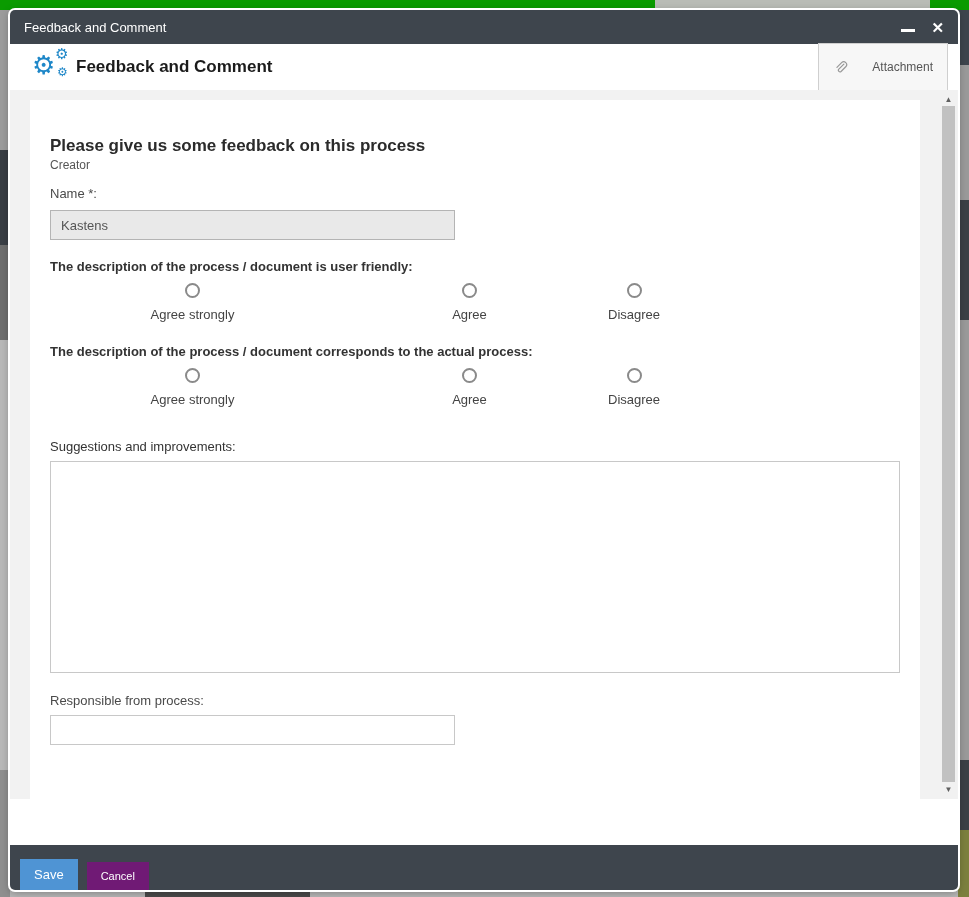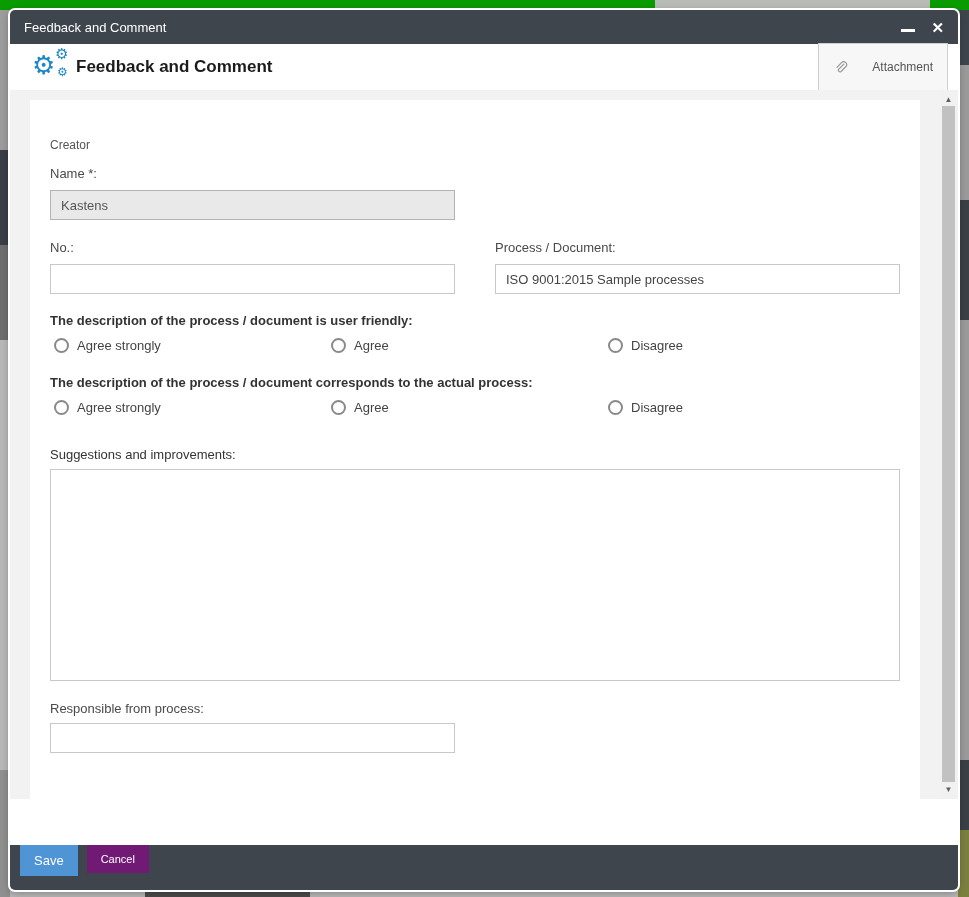--- a/index.html
+++ b/index.html
@@ -56,41 +56,41 @@
   .field-col { width:405px; }
   .mt-13 { margin-top:13px; } .mt-20 { margin-top:20px; }
   .field-label { font-size:13px; color:#4a4a4a; line-height:16px; margin-bottom:8px; display:block; }
   .tb { width:100%; height:30px; border:1px solid #c8c8c8; background:#fff; color:#444;
         font-size:13px; font-family:"Liberation Sans", sans-serif; padding:0 10px; }
   .tb:disabled, .tb.readonly { background:#e9e9e9; border-color:#b4b4b4; color:#555; }
 
   .question-label { font-size:13px; font-weight:bold; color:#333; line-height:17px; margin-top:18px; }
   .question-label.second { margin-top:20px; }
   .radio-row { display:flex; margin-top:8px; padding-left:4px; }
-  .radio-opt { display:flex; align-items:center; gap:8px; width:277px; }
+  .radio-opt { display:flex; align-items:center; gap:8px; width:277px;flex-direction:column; }
   .radio-opt:last-child { width:auto; }
   .radio-opt input[type=radio] { appearance:none; -webkit-appearance:none; width:15px; height:15px;
         border:2px solid #8a8a8a; border-radius:50%; background:#fff; cursor:pointer; flex:0 0 auto; }
   .radio-label { font-size:13px; color:#444; line-height:17px; }
 
   .suggestions-label { font-size:13px; font-weight:normal; color:#333; line-height:17px; margin-top:30px; }
   .suggestions-area { width:100%; height:212px; border:1px solid #c8c8c8; background:#fff;
         margin-top:6px; resize:none; font-family:"Liberation Sans", sans-serif; font-size:13px; padding:8px 10px; }
   .responsible-label { font-size:13px; color:#4a4a4a; line-height:16px; margin-top:16px; }
   .responsible-input { width:405px; margin-top:6px; }
 
   
   .scrollbar { position:absolute; right:1px; top:0; width:17px; height:100%; background:#f1f1f1; }
   .scroll-arrow { position:absolute; left:0; width:17px; height:15px; color:#606060; font-size:8px;
                   display:flex; align-items:center; justify-content:center; cursor:pointer; }
   .scroll-arrow.up { top:2px; }
   .scroll-arrow.down { bottom:2px; }
   .scroll-thumb { position:absolute; left:2px; top:16px; width:13px; height:676px; background:#c1c1c1; cursor:pointer; }
 
-  .dialog-footer { height:45px; background:#3e454d; flex:0 0 auto; display:flex; align-items:flex-start;
+  .dialog-footer { height:45px; background:#3e454d; flex:0 0 auto; display:flex; align-items:flex-end;
                    padding-left:10px; gap:9px;margin-top:46px; }
   .save-btn { background:#4f94d4; color:#fff; border:none; font-size:13px; padding:8px 14px;
               cursor:pointer; font-family:"Liberation Sans", sans-serif; }
   .cancel-btn { background:#701a75; color:#fff; border:none; font-size:11px; padding:8px 14px;
                 cursor:pointer; font-family:"Liberation Sans", sans-serif; }
 </style>
 </head>
 <body>
 
 <div class="screen">
@@ -134,40 +134,31 @@
         <svg width="15" height="15" viewBox="0 0 16 16">
           <path d="M11.6 4.4 L6.2 9.8 a1.7 1.7 0 0 0 2.4 2.4 L13.6 7.2 a3.1 3.1 0 0 0 -4.4 -4.4 L4.2 7.8" stroke="#999" fill="none" stroke-width="1.3" stroke-linecap="round"></path>
         </svg>
         <span>Attachment</span>
       </button>
     </div>
 
     <div class="dialog-body">
       <div class="form-panel">
 
+        <div class="form-heading">Please give us some feedback on this process</div>
         <div class="form-subheading">Creator</div>
 
         <div class="field-row mt-13">
           <div class="field-col">
             <label class="field-label">Name *:</label>
             <input class="tb" disabled="" value="Kastens" style="">
           </div>
         </div>
 
 
-        <div class="field-row mt-20">
-          <div class="field-col">
-            <label class="field-label">No.:</label>
-            <input class="tb" value="" style="">
-          </div>
-          <div class="field-col">
-            <label class="field-label">Process / Document:</label>
-            <input class="tb" value="ISO 9001:2015 Sample processes" style="">
-          </div>
-        </div>
 
         <div class="question-label">The description of the process / document is user friendly:</div>
         <div class="radio-row">
           <label class="radio-opt">
             <input type="radio" name="q1" style="">
             <span class="radio-label">Agree strongly</span>
           </label>
           <label class="radio-opt">
             <input type="radio" name="q1" style="">
             <span class="radio-label">Agree</span>

